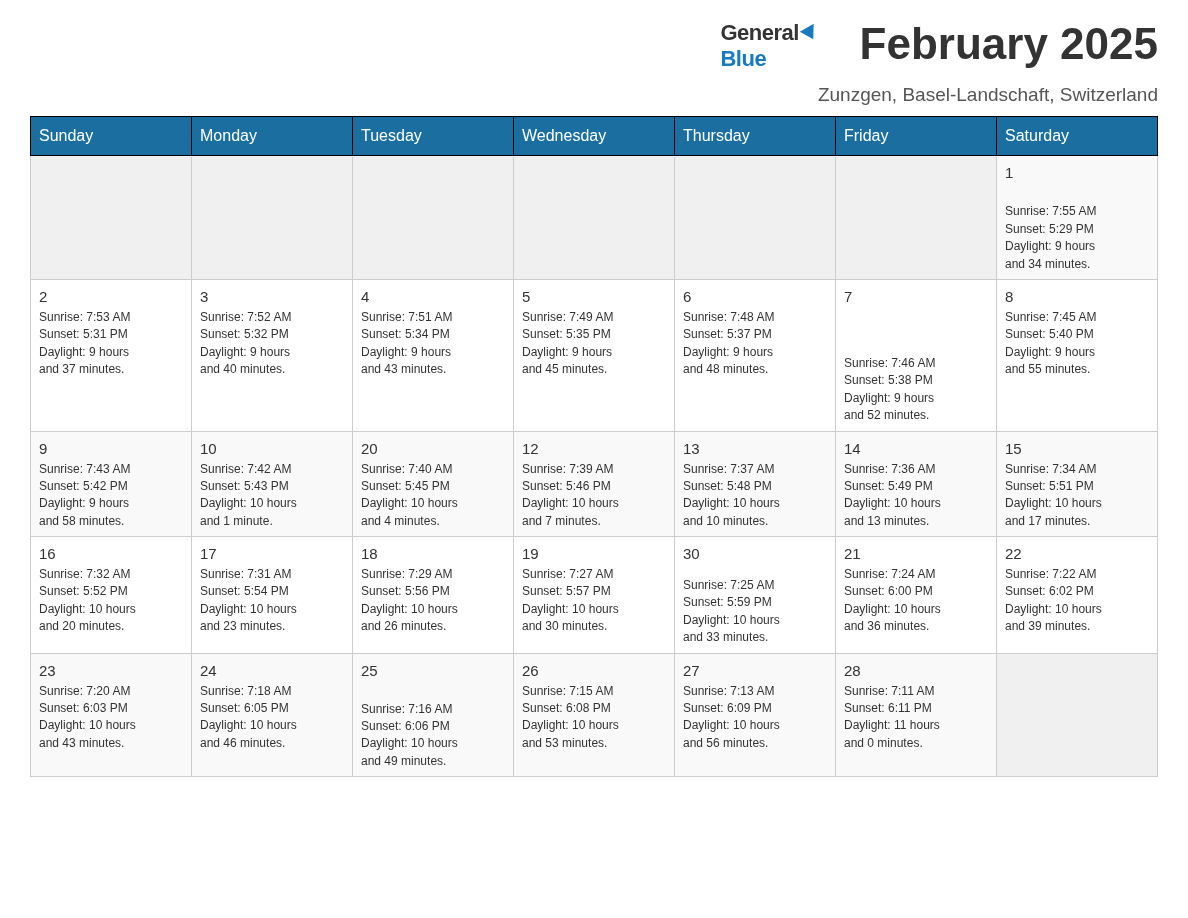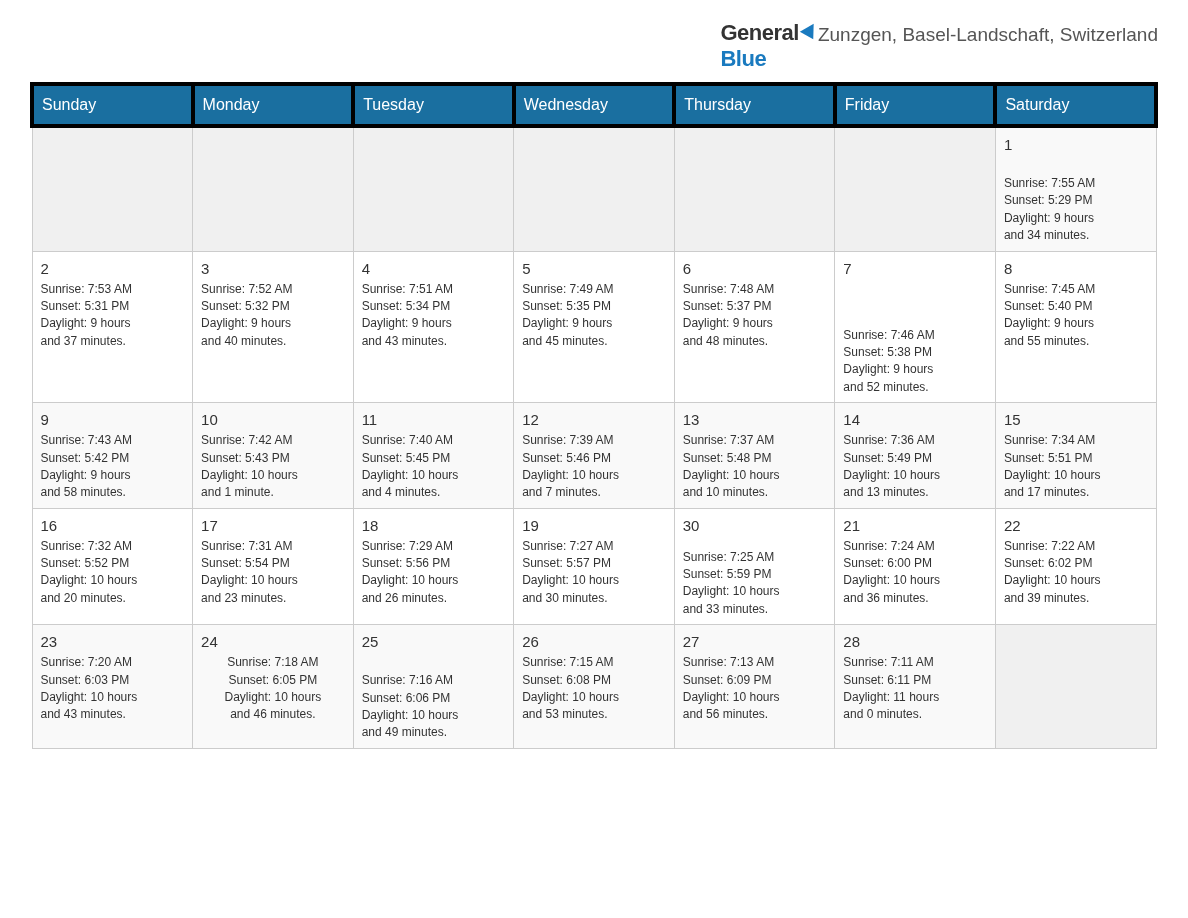--- a/index.html
+++ b/index.html
@@ -50,35 +50,35 @@
     }
     .month-title {
       font-size: 44px;
       font-weight: bold;
       color: #333;
       line-height: 1.1;
     }
     .location-title {
       font-size: 19px;
       color: #555;
-      margin-top: 4px;
+      margin-top: 16px;
     }
     .calendar {
       width: 100%;
       border-collapse: collapse;
       margin-top: 10px;
     }
     .calendar th {
       background-color: #1a6fa0;
       color: #fff;
       font-size: 16px;
       font-weight: normal;
       padding: 10px 8px;
       text-align: left;
-      border: 4px solid #000000;
+      border: 1px solid #000000;
     }
     .calendar td {
       vertical-align: top;
       padding: 6px 8px;
       border: 1px solid #ccc;
       width: calc(100% / 7);
       min-height: 110px;
       font-size: 12.5px;
       color: #333;
       line-height: 1.4;
@@ -113,20 +113,21 @@
 
 <div class="header">
   <div class="logo">
     <div class="logo-line1">
       <span class="logo-general">General</span>
       <span class="logo-triangle"></span>
     </div>
     <span class="logo-blue">Blue</span>
   </div>
   <div class="title-section">
+    <div class="month-title">February 2025</div>
     <div class="location-title">Zunzgen, Basel-Landschaft, Switzerland</div>
   </div>
 </div>
 
 <table class="calendar">
   <thead>
     <tr>
     <th>Sunday</th>
         <th>Monday</th>
         <th>Tuesday</th>
@@ -212,21 +213,21 @@
 and 58 minutes.</div>
         </td>
         <td>
           <span class="day-number">10</span>
           <div class="day-info" style="white-space: pre-line;">Sunrise: 7:42 AM
 Sunset: 5:43 PM
 Daylight: 10 hours
 and 1 minute.</div>
         </td>
         <td>
-          <span class="day-number">11</span>
+          <span class="day-number">20</span>
           <div class="day-info" style="white-space: pre-line;">Sunrise: 7:40 AM
 Sunset: 5:45 PM
 Daylight: 10 hours
 and 4 minutes.</div>
         </td>
         <td>
           <span class="day-number">12</span>
           <div class="day-info" style="white-space: pre-line;">Sunrise: 7:39 AM
 Sunset: 5:46 PM
 Daylight: 10 hours
@@ -308,21 +309,21 @@
       <tr>
         <td>
           <span class="day-number">23</span>
           <div class="day-info" style="white-space: pre-line;">Sunrise: 7:20 AM
 Sunset: 6:03 PM
 Daylight: 10 hours
 and 43 minutes.</div>
         </td>
         <td>
           <span class="day-number">24</span>
-          <div class="day-info" style="white-space: pre-line; text-align: center;">Sunrise: 7:18 AM
+          <div class="day-info" style="white-space: pre-line;">Sunrise: 7:18 AM
 Sunset: 6:05 PM
 Daylight: 10 hours
 and 46 minutes.</div>
         </td>
         <td>
           <span class="day-number">25</span>
           <div class="day-info" style="white-space: pre-line; margin-top: 20px;">Sunrise: 7:16 AM
 Sunset: 6:06 PM
 Daylight: 10 hours
 and 49 minutes.</div>

